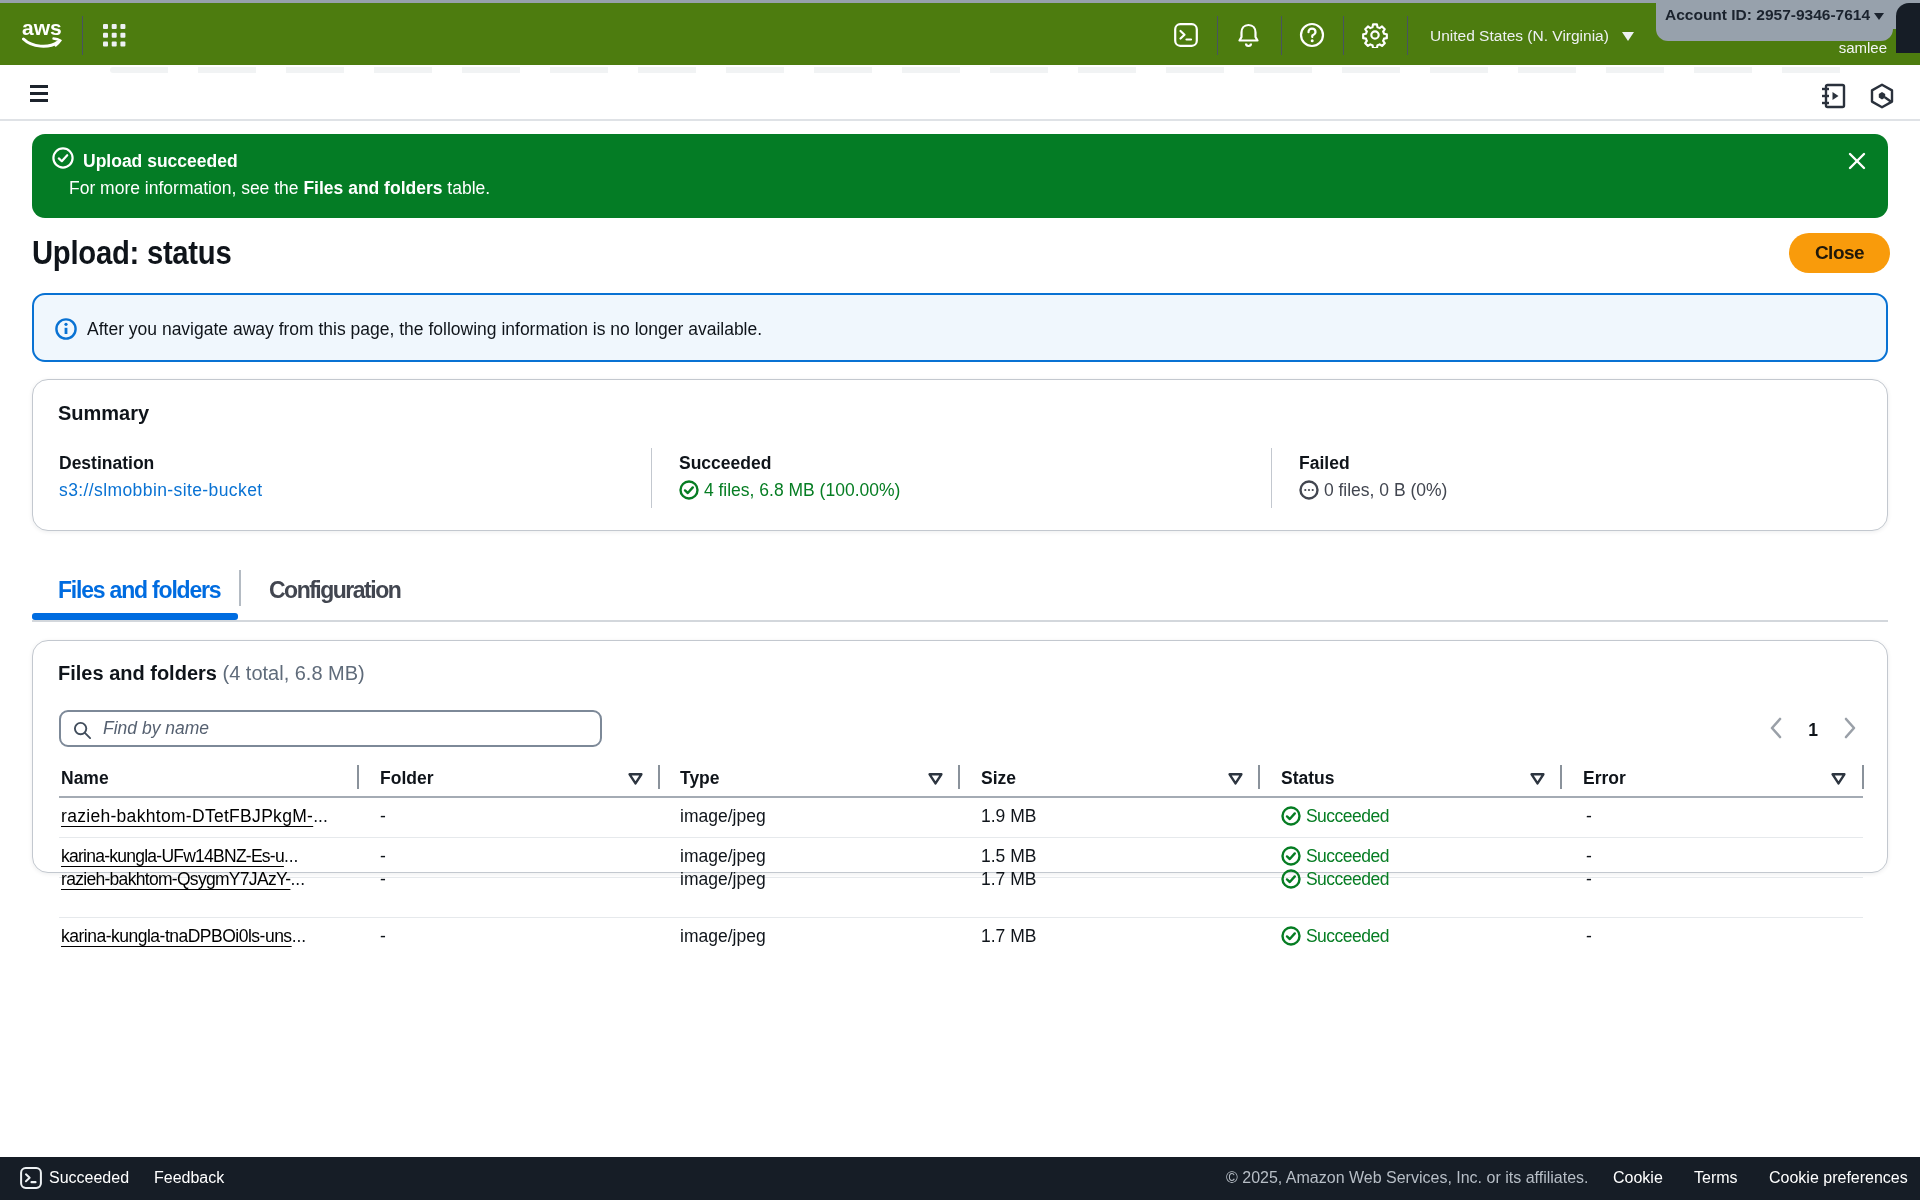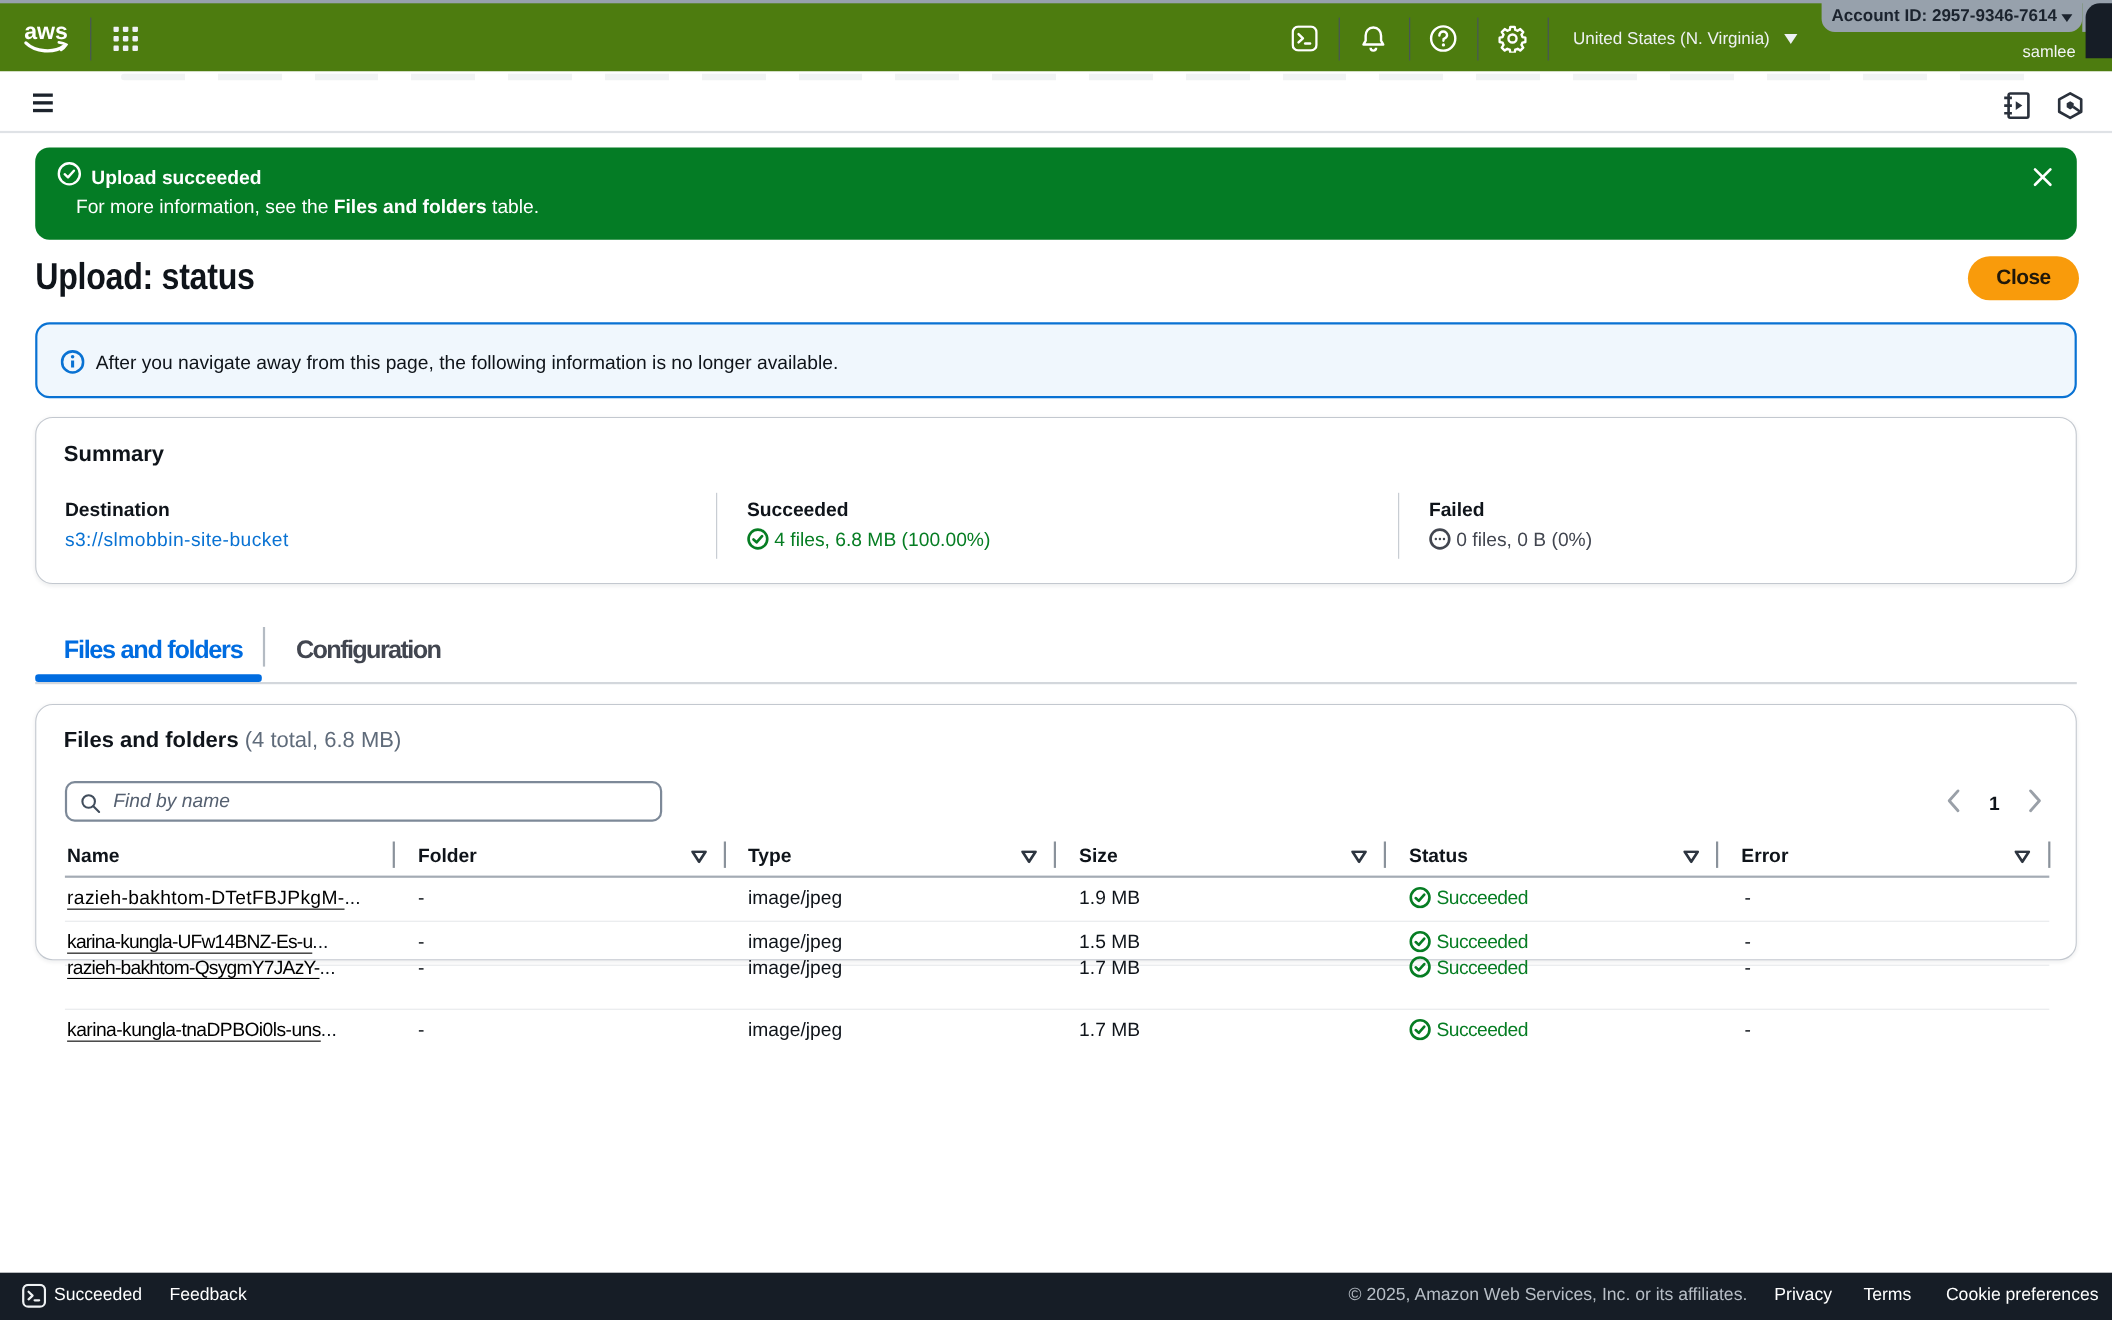--- a/index.html
+++ b/index.html
@@ -1,21 +1,21 @@
 <!DOCTYPE html>
 <html><head>
 <meta charset="utf-8">
 <style>
   * { margin:0; padding:0; box-sizing:border-box; -webkit-font-smoothing:antialiased; }
   html,body { width:1920px; height:1200px; background:#fff; font-family:"Liberation Sans", sans-serif; overflow:hidden; }
   .abs { position:absolute; }
   
   #topbar { position:absolute; left:0; top:0; width:1920px; height:65px; background:#4d7c0f; }
   #topstrip { position:absolute; left:0; top:0; width:1920px; height:3px; background:#97a1ac; }
-  #acctpill { position:absolute; left:1656px; top:0; width:237px; height:29px; background:#97a1ac;
+  #acctpill { position:absolute; left:1656px; top:0; width:237px; height:41px; background:#97a1ac;
     border-radius:0 0 12px 12px; color:#1b232e; font-size:15.5px; font-weight:bold; text-align:left; padding-left:9px; line-height:29px; white-space:nowrap; }
   #pillcaret { position:absolute; right:9px; top:13px; width:0; height:0; border-left:5.5px solid transparent; border-right:5.5px solid transparent; border-top:7.5px solid #1b232e; }
   #graycorner { position:absolute; left:1893px; top:0; width:27px; height:29px; background:#97a1ac; }
   #darktab { position:absolute; left:1896px; top:3px; width:30px; height:50px; background:#161d26; border-top-left-radius:13px; }
   #samlee { position:absolute; right:33px; top:39px; color:#f3f5f6; font-size:15px; }
   .vdiv { position:absolute; top:16px; width:1px; height:39px; background:#47535f; }
   #searchbox { position:absolute; left:149px; top:19px; width:682px; height:38px; background:#0c1219;
     border:2px solid #69747f; border-radius:9px; }
   #searchtxt { position:absolute; left:46px; top:8px; font-size:17px; font-style:italic; color:#cfd5da; }
   #optiontxt { position:absolute; right:13px; top:7px; font-size:18px; color:#b7bec6; }
@@ -313,16 +313,16 @@
 
 <div id="footer">
   <svg class="abs" style="left:20px; top:10px;" width="22" height="22" viewBox="0 0 24 24">
     <rect x="1.2" y="1.2" width="21.6" height="21.6" rx="5" stroke="#eef1f3" stroke-width="2.2" fill="none"></rect>
     <path d="M6.5 8 L10.5 11.8 L6.5 15.5" stroke="#eef1f3" stroke-width="2.2" fill="none" stroke-linecap="round" stroke-linejoin="round"></path>
     <line x1="12.5" y1="16.5" x2="17" y2="16.5" stroke="#eef1f3" stroke-width="2.2" stroke-linecap="round"></line>
   </svg>
   <span class="fr" style="left:49px;">Succeeded</span>
   <span class="fr" style="left:154px;">Feedback</span>
   <span class="fr" style="left:1226px; color:#b7bec6;">© 2025, Amazon Web Services, Inc. or its affiliates.</span>
-  <span class="fr" style="left:1613px;">Privacy</span>
+  <span class="fr" style="left:1613px;">Cookie</span>
   <span class="fr" style="left:1694px;">Terms</span>
   <span class="fr" style="left:1769px;">Cookie preferences</span>
 </div>
 
 </body></html>

